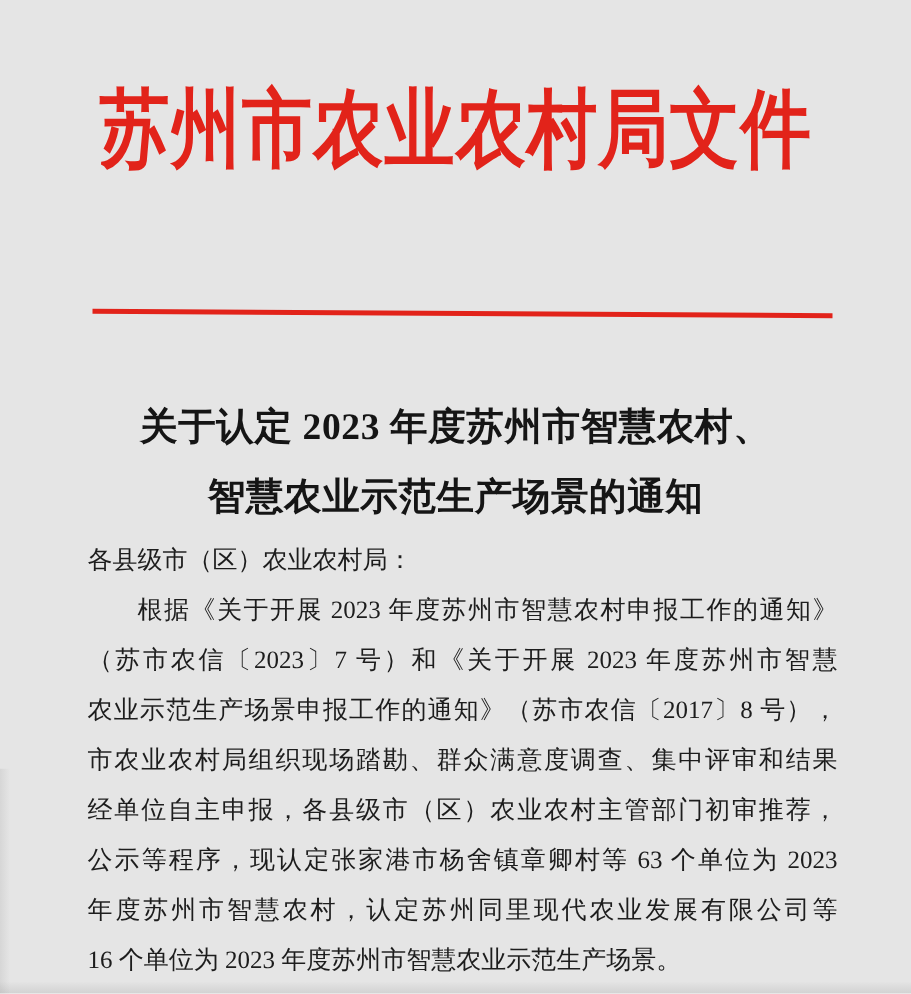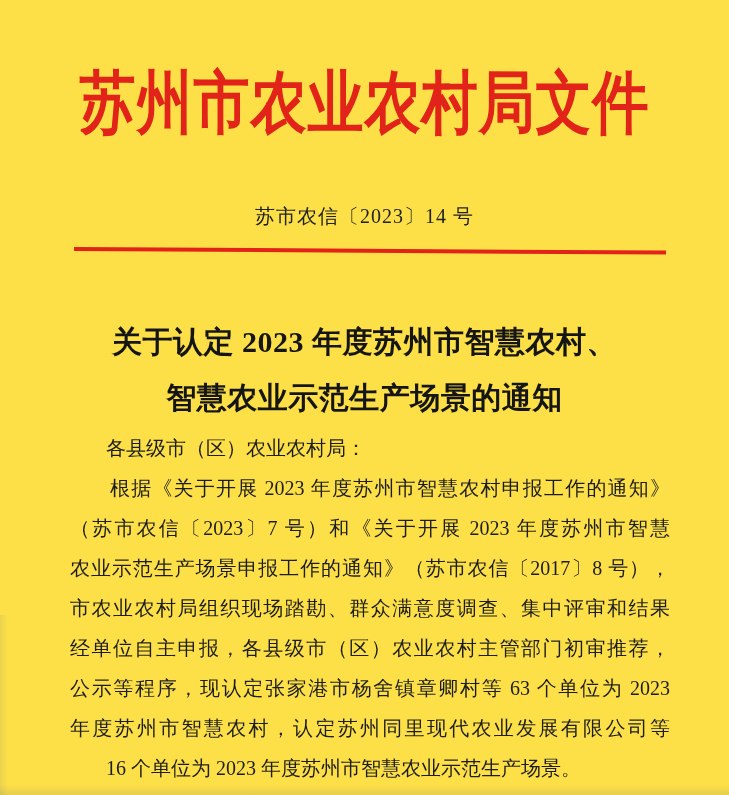--- a/index.html
+++ b/index.html
@@ -4,21 +4,21 @@
 <style>
   html, body {
     margin: 0;
     padding: 0;
     background: #ffffff;
   }
   .page {
     position: relative;
     width: 729px;
     height: 795px;
-    background: #fde047;
+    background: #e5e5e5;
     overflow: hidden;
     font-family: "Liberation Serif", serif;
     color: #1d1d1d;
   }
   
   .org-title-wrap {
     position: absolute;
     top: 58px;
     left: 0;
     width: 729px;
@@ -84,21 +84,20 @@
   }
   .body-line {
     height: 40px;
     overflow: hidden;
     text-align: justify;
     text-align-last: justify;
   }
   .body-line.no-stretch {
     text-align: center;
     text-align-last: left;
-    margin-left: 36px;
   }
   .body-line.indent {
     text-indent: 2em;
   }
   
   .scan-shadow-bottom {
     position: absolute;
     left: 0; right: 0; bottom: 0;
     height: 10px;
     background: linear-gradient(to top, rgba(120,120,120,0.18), rgba(120,120,120,0));
@@ -114,21 +113,20 @@
 </style>
 </head>
 <body>
 
 <div class="page">
 
   <div class="org-title-wrap">
     <span class="org-title-text">苏州市农业农村局文件</span>
   </div>
 
-  <div class="doc-number">苏市农信〔2023〕14 号</div>
 
   <div class="red-line"></div>
 
   <div class="doc-title">
     <div class="t-line">关于认定 2023 年度苏州市智慧农村、</div>
     <div class="t-line">智慧农业示范生产场景的通知</div>
   </div>
 
   <div class="body-block">
     <div class="body-line no-stretch">各县级市（区）农业农村局：</div>

